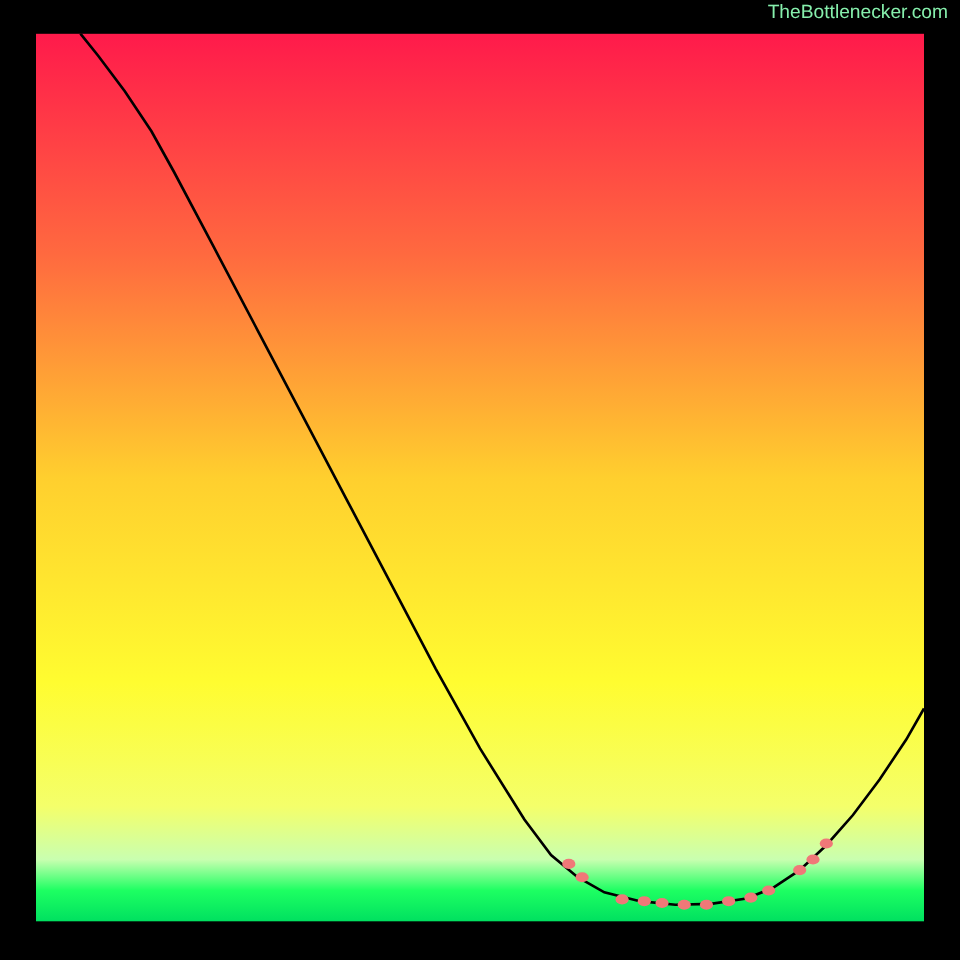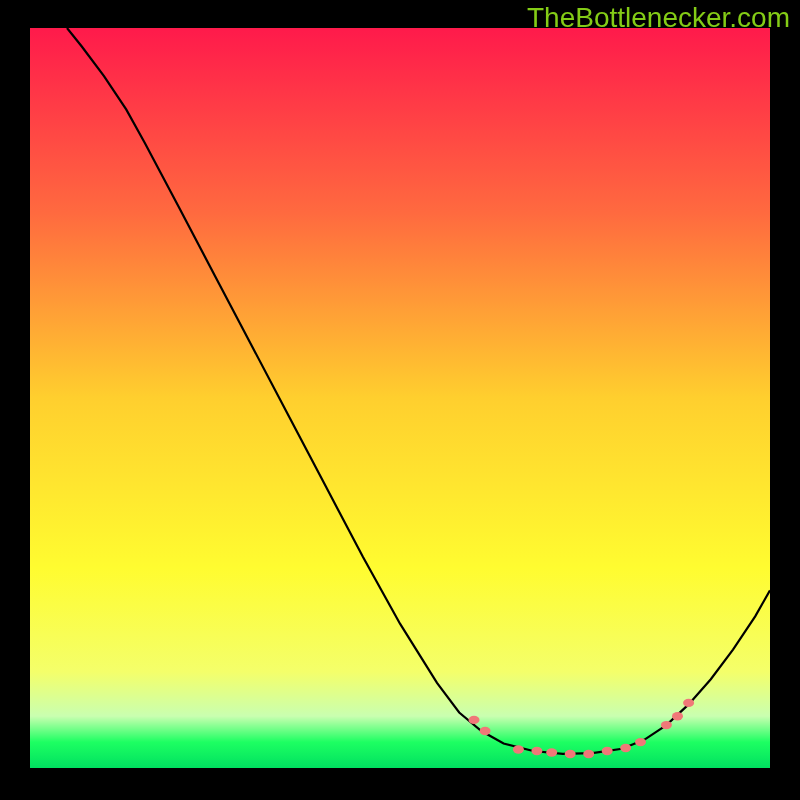--- a/index.html
+++ b/index.html
@@ -14,22 +14,22 @@
   .outer {
     position: relative;
     width: 800px;
     height: 800px;
     background: #000000;
   }
   .watermark {
     position: absolute;
     top: 2px;
     right: 10px;
-    color: #84cc16;
-    font-size: 28px;
+    color: #86efac;
+    font-size: 16px;
     font-weight: 500;
     z-index: 10;
   }
   .plot {
     position: absolute;
     left: 30px;
     top: 28px;
     background: #000;
   }
 </style>

